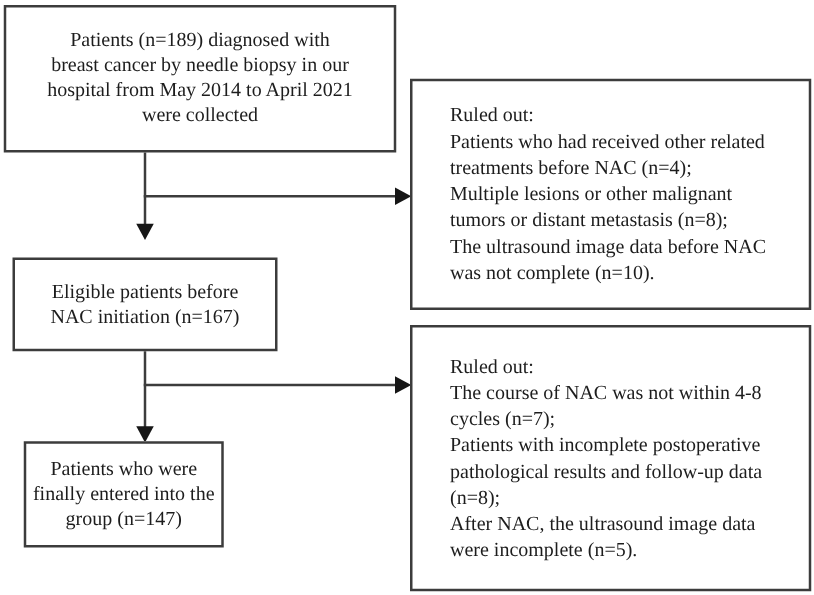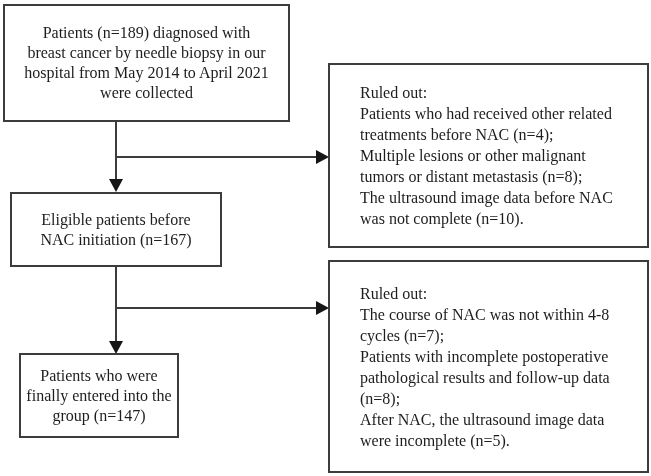--- a/index.html
+++ b/index.html
@@ -37,22 +37,22 @@
     justify-content: center;
     align-items: flex-start;
     text-align: left;
     font-size: 16px;
     line-height: 21px;
     padding-left: 30px;
     padding-right: 8px;
   }
   .box-text { white-space: pre-line; }
 
-  #box-collected { left: 3px;   top: 4px;   width: 287px; height: 118px; }
-  #box-eligible  { left: 10px;  top: 192px; width: 212px; height: 75px;  }
+  #box-collected { left: 3px;   top: 4px;   width: 314px; height: 118px; }
+  #box-eligible  { left: 10px;  top: 206px; width: 212px; height: 75px;  }
   #box-final     { left: 19px;  top: 353px; width: 160px; height: 85px;  }
   #box-ruledout1 { left: 328px; top: 63px;  width: 321px; height: 185px; }
   #box-ruledout2 { left: 328px; top: 260px; width: 321px; height: 213px; }
 
   .connector-line { stroke: #3c3c3c; stroke-width: 2; }
   .arrowhead { fill: #161616; }
 </style>
 </head>
 <body>
 

